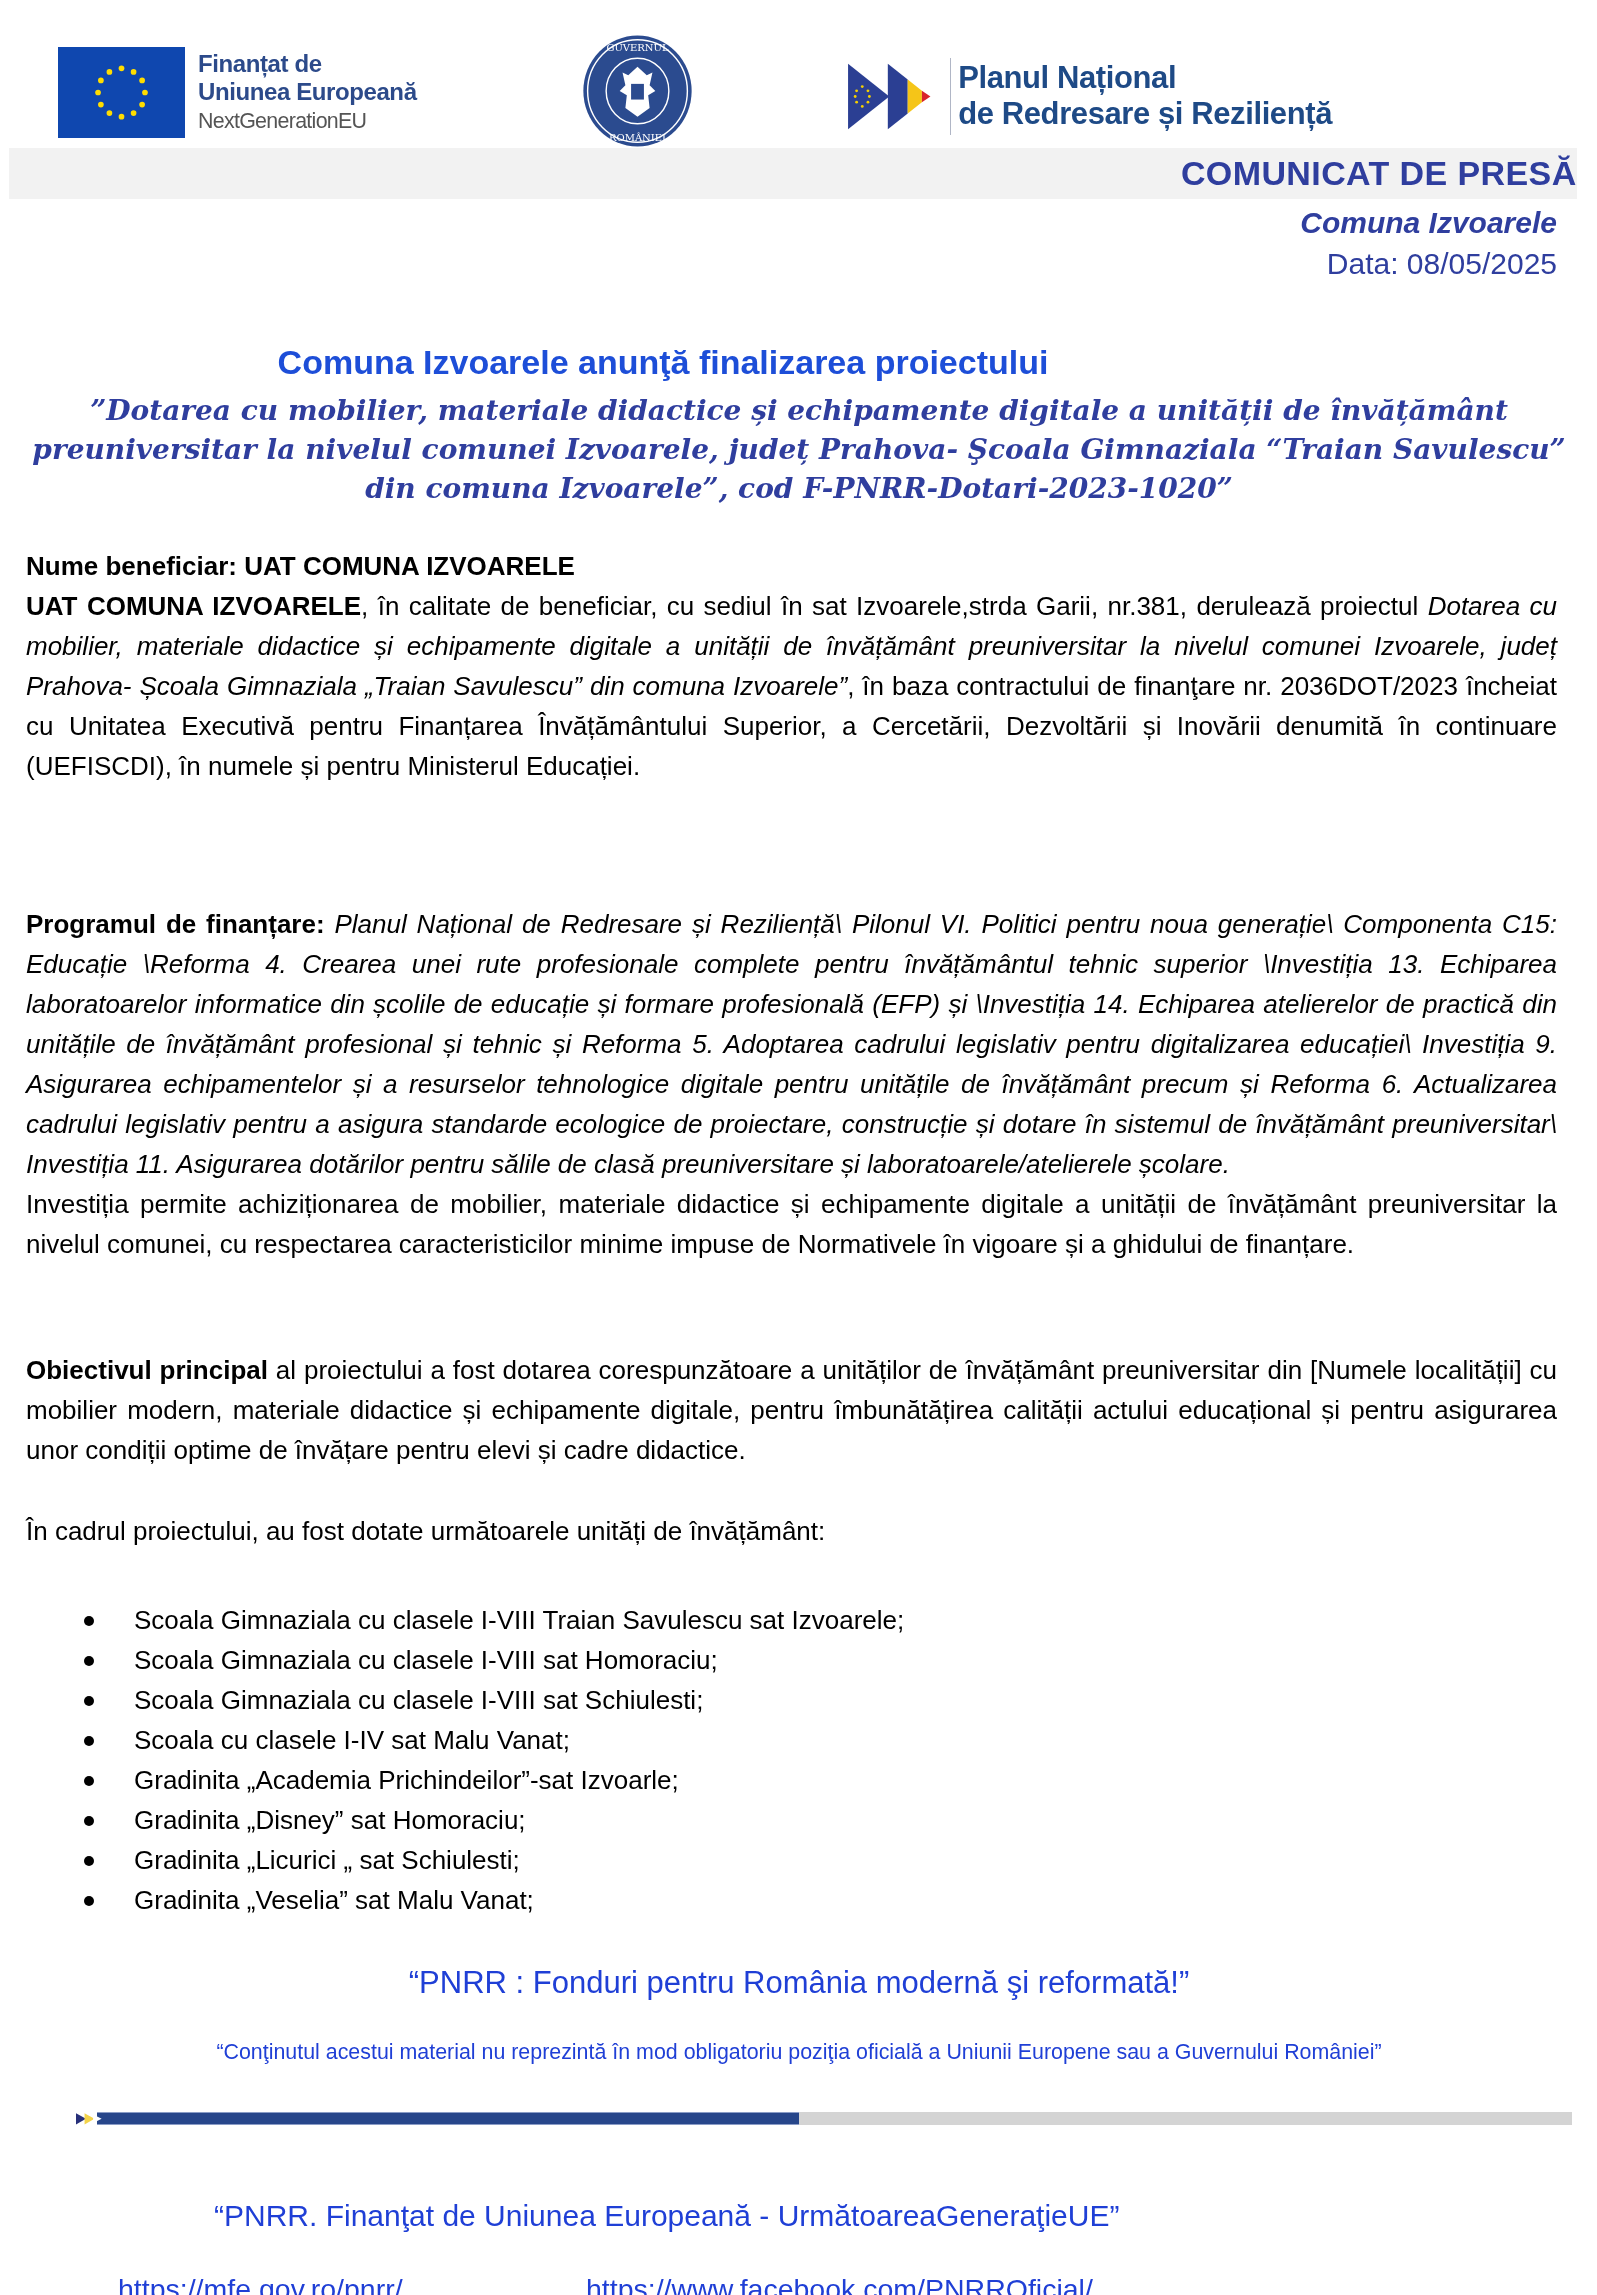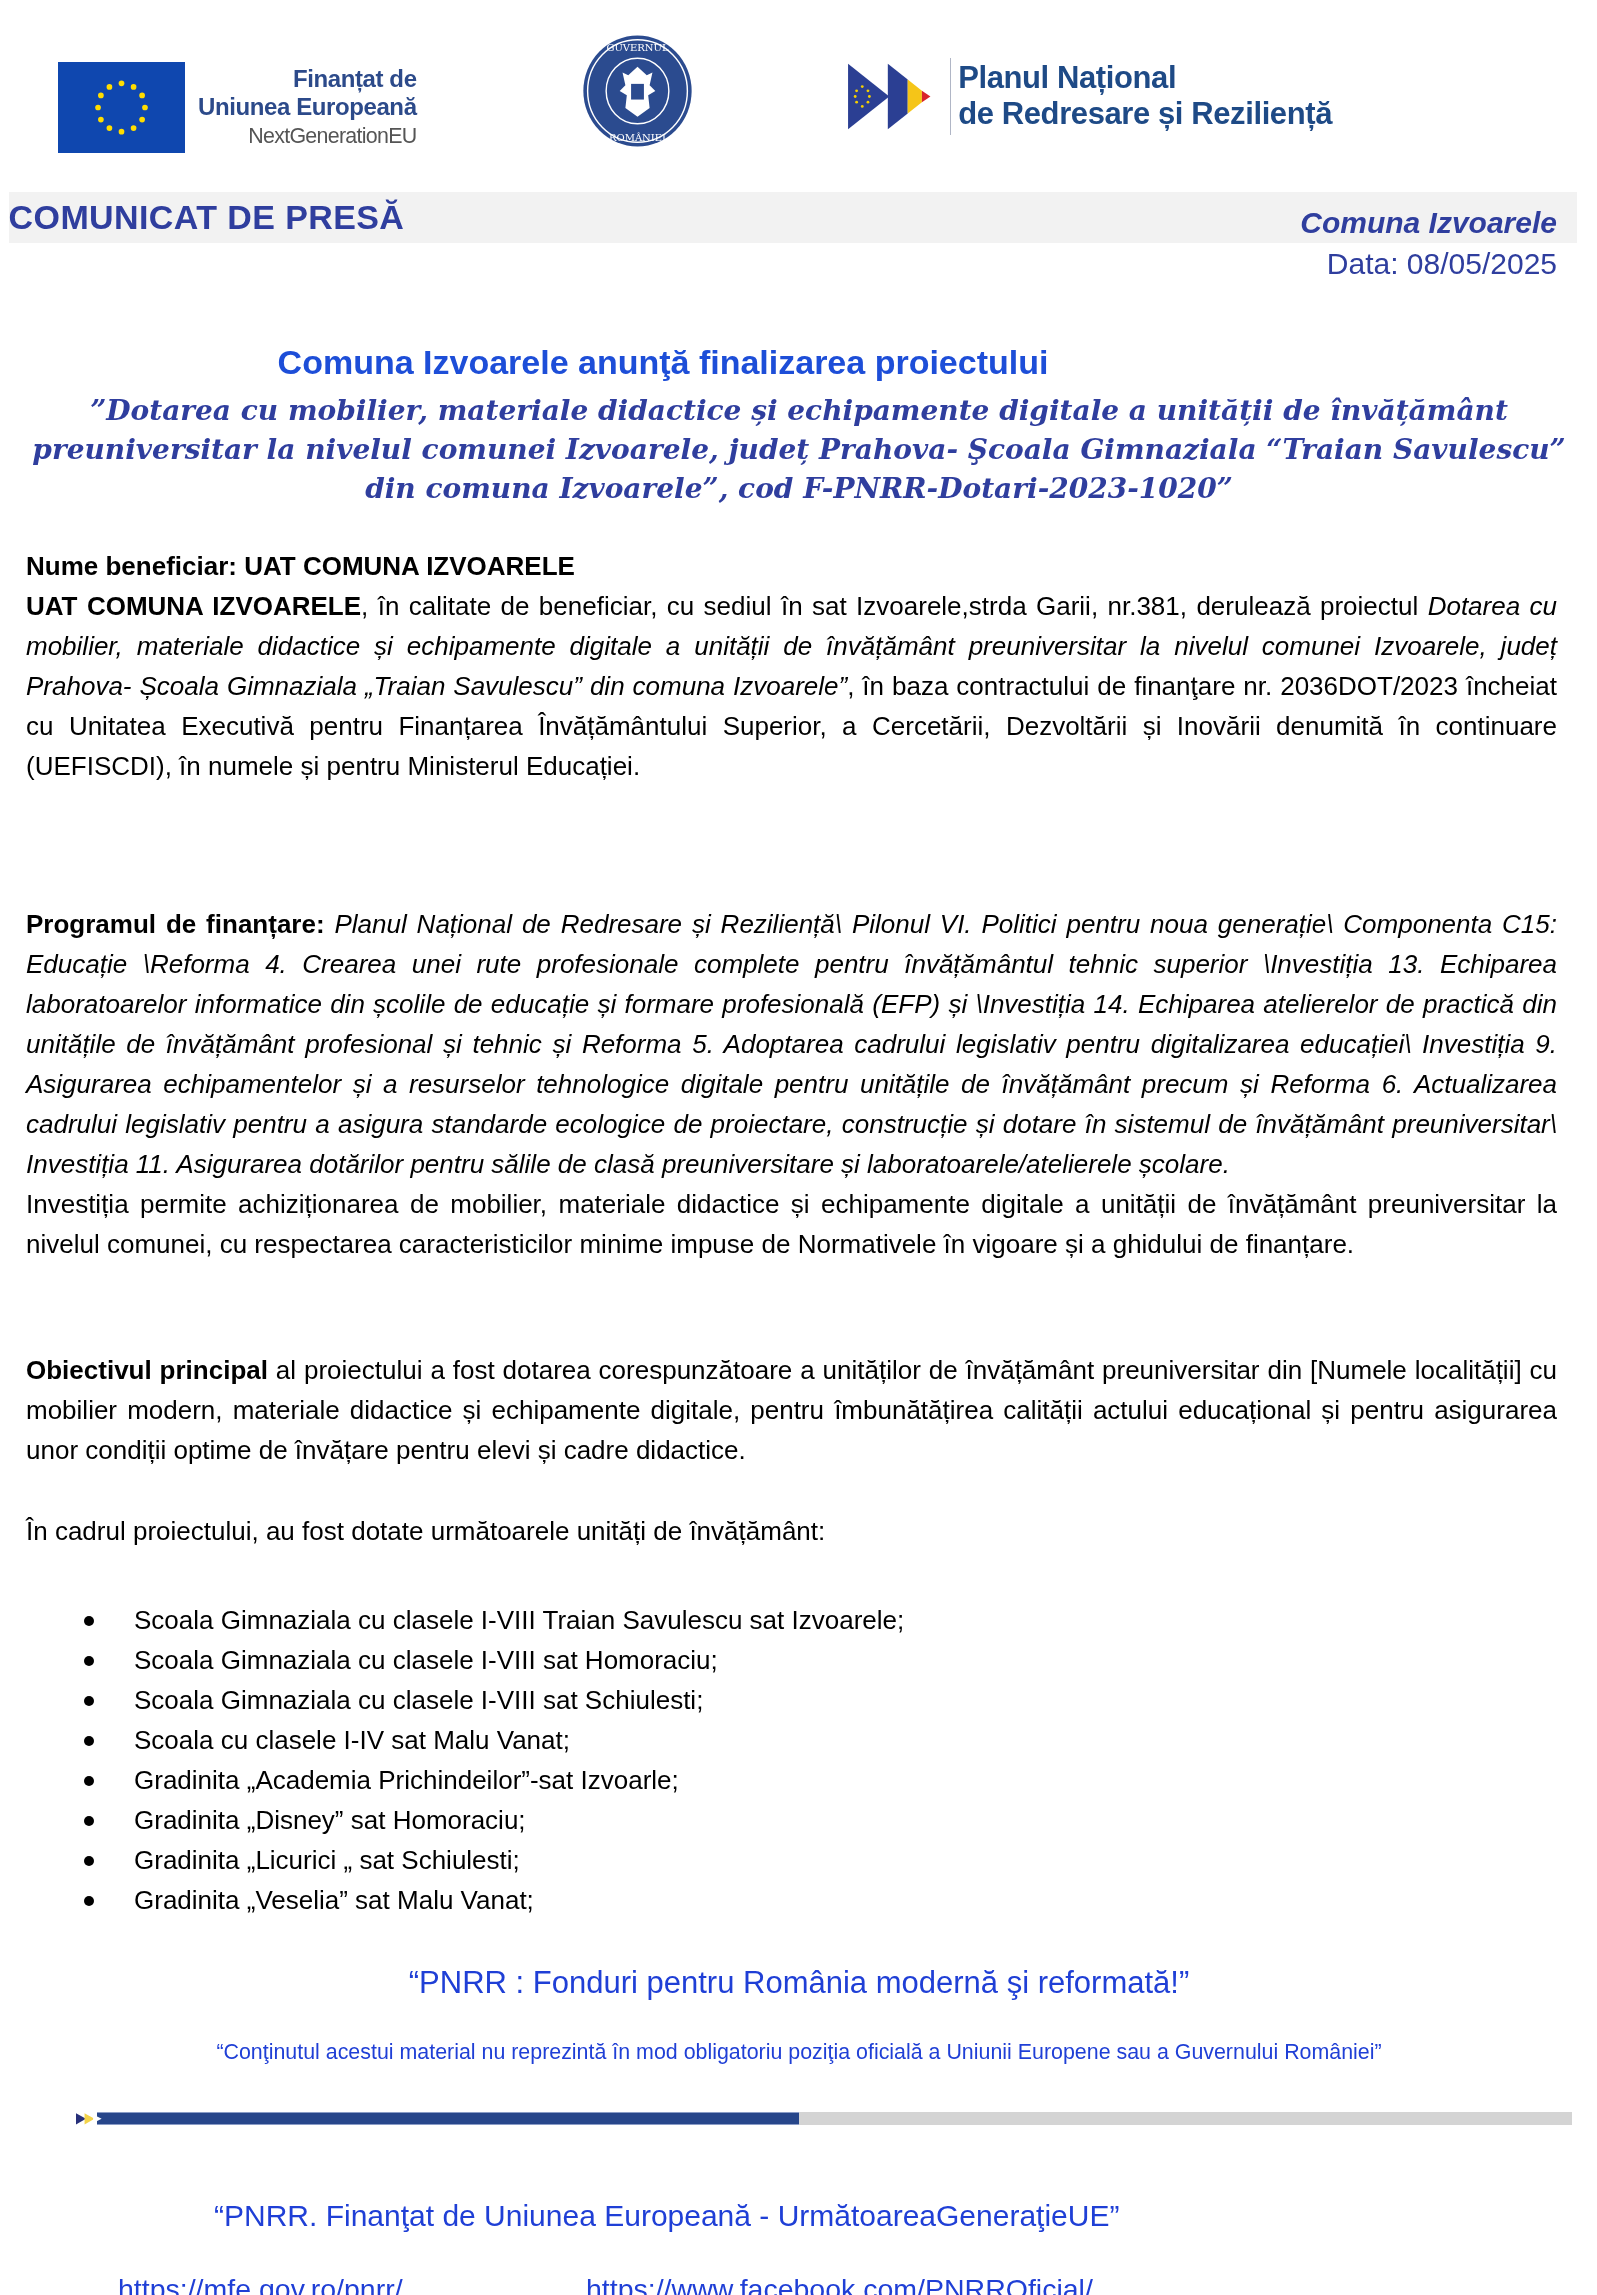--- a/index.html
+++ b/index.html
@@ -1,38 +1,38 @@
 <!DOCTYPE html>
 <html style="font-size:11.4px"><head>
 <meta charset="utf-8">
 <style>
   html, body { margin: 0; padding: 0; background: #ffffff; }
   body { width: 1598px; height: 2295px; position: relative; overflow: hidden;
          font-family: "Liberation Sans", "DejaVu Sans", sans-serif; color: #000; }
   .abs { position: absolute; }
 
   
-  .eu-logo { left: 58px; top: 62px; width: 396px; height: 91px; display: flex; align-items: stretch; text-align: right; }
+  .eu-logo { left: 58px; top: 47px; width: 396px; height: 91px; display: flex; align-items: stretch; }
   .eu-flag { width: 127px; height: 91px; background: #0f47af; position: relative; }
   .eu-flag svg { position: absolute; left: 0; top: 0; }
   .eu-text { margin-left: 13px; display: flex; flex-direction: column; justify-content: center; }
   .eu-text .l1, .eu-text .l2 { color: #2c4a8a; font-weight: bold; font-size: 24px; line-height: 28.5px; letter-spacing: -0.4px; }
   .eu-text .l3 { color: #555; font-size: 21.4px; line-height: 28.5px; letter-spacing: -0.7px; }
 
   .gov-seal { left: 581px; top: 34px; width: 113px; height: 114px; }
 
   .pnrr-logo { left: 832px; top: 53px; width: 556px; height: 86px; display: flex; align-items: center; padding-left: 16px; }
   .pnrr-arrows { width: 96px; height: 71px; }
   .pnrr-sep { width: 1.4px; height: 77px; background: #b0b6c6; margin: 0 7.1px 0 5.7px; }
   .pnrr-text { display: flex; flex-direction: column; }
   .pnrr-text span { color: #1e4a86; font-weight: bold; font-size: 31px; line-height: 36px; letter-spacing: -0.4px; }
 
   
   .press-bar { left: 8.6px; top: 148px; width: 1568px; height: 51px; background: #f2f2f2;
-               display: flex; align-items: center; justify-content: flex-start; margin-top: 44px; }
+               display: flex; align-items: center; justify-content: flex-end; }
   .press-bar span { color: #2f3e9e; font-weight: bold; font-size: 34px; letter-spacing: 0.4px; }
 
   .org { right: 41px; top: 203px; text-align: right; color: #2f3e9e; }
   .org .name { font-style: italic; font-weight: bold; font-size: 30px; line-height: 40px; display: block; }
   .org .date { font-size: 30px; line-height: 41px; display: block; }
 
   
   .main-title { left: 0; width: 1326px; top: 341px; text-align: center; color: #1d4ed8;
                 font-weight: bold; font-size: 34px; line-height: 43px; }
   .subtitle { left: 28.5px; width: 1541px; top: 391px; text-align: center; color: #2f3e9e;

